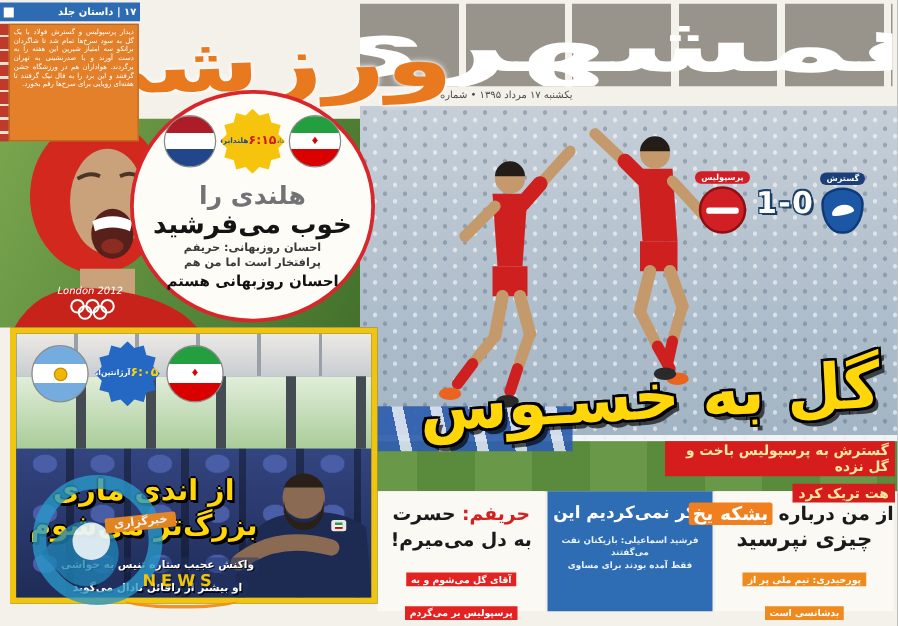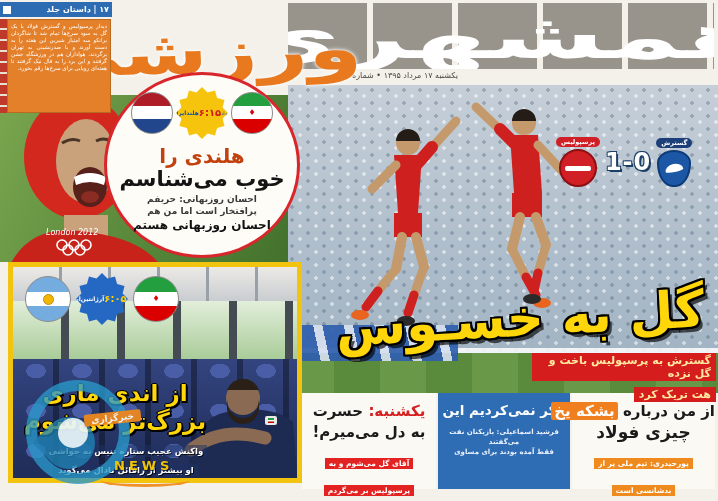--- a/index.html
+++ b/index.html
@@ -52,21 +52,21 @@
     clip-path:polygon(100% 50%,89.6% 60.6%,93.3% 75%,79% 79%,75% 93.3%,60.6% 89.6%,50% 100%,
       39.4% 89.6%,25% 93.3%,21% 79%,6.7% 75%,10.4% 60.6%,0% 50%,10.4% 39.4%,6.7% 25%,21% 21%,
       25% 6.7%,39.4% 10.4%,50% 0%,60.6% 10.4%,75% 6.7%,79% 21%,93.3% 25%,89.6% 39.4%);}
   .starburst.blue{background:#2468c4;}
   .starburst .c{font-size:6px;font-weight:bold;color:#1a4f9c;}
   .starburst.blue .c{color:#fff;}
   .starburst .t{font-size:10px;font-weight:bold;color:#d11a1a;margin:1px 0;}
   .starburst.blue .t{color:#ffd400;}
   .starburst .p{font-size:5px;color:#1a4f9c;}
   .starburst.blue .p{color:#fff;}
-  .bx-accent{margin-top:5px;font-size:20px;font-weight:900;color:#c2410c;direction:rtl;
+  .bx-accent{margin-top:5px;font-size:20px;font-weight:900;color:#737373;direction:rtl;
     text-shadow:1px 1px 0 #fff,-1px -1px 0 #fff;}
   .bx-main{font-size:21px;font-weight:900;color:#141414;direction:rtl;line-height:1.05;}
   .bx-sub{font-size:9px;font-weight:bold;color:#3a3a3a;direction:rtl;line-height:12px;margin-top:3px;}
   .bx-sub3{font-size:12px;font-weight:900;color:#111;direction:rtl;margin-top:1px;}
 
   
   .main-photo{left:288px;top:85px;width:470px;height:308px;overflow:hidden;
     background-color:#b7c3cf;
     background-image:
       radial-gradient(circle at 4px 5px,rgba(70,90,110,.35) 1.5px,transparent 2px),
@@ -213,21 +213,21 @@
         <span class="c">ایران</span>
         <span class="c">هلند</span>
         <span class="t">۶:۱۵</span>
         <span class="p">بامداد</span>
       </div>
       <div class="flag flag-ir">
         <span class="emblem">♦</span>
       </div>
     </div>
     <div class="bx-accent">هلندی را</div>
-    <div class="bx-main">خوب می‌شناسم</div>
+    <div class="bx-main">خوب می‌فرشید</div>
     <div class="bx-sub">احسان روزبهانی: حریفم</div>
     <div class="bx-sub" style="margin-top:0;">پرافتخار است اما من هم</div>
     <div class="bx-sub3">احسان روزبهانی هستم</div>
   </div>
 
   <div class="abs main-photo">
     <div class="abs main-rail"></div>
     <div class="abs main-pitch"></div>
     <div class="abs main-board"></div>
     <svg class="abs players-svg" viewBox="0 0 414 300">
@@ -328,21 +328,21 @@
 
   <div class="abs watermark">
     <div class="wm-ring"></div>
     <div class="wm-pin"></div>
     <div class="wm-ribbon">خبرگزاری</div>
     <div class="wm-news">NEWS</div>
   </div>
 
   <div class="abs bbox light box-a">
     <div class="hl-line">
-      <span class="hl-accent">یکشنبه:</span>
+      <span class="hl-accent">حریفم:</span>
       <span>حسرت</span>
     </div>
     <div class="hl-line">به دل می‌میرم!</div>
     <div class="sub-red">
       <span>آقای گل می‌شوم و به</span><br>
       <span>پرسپولیس بر می‌گردم</span>
     </div>
   </div>
 
   <div class="abs bbox blue box-b">
@@ -351,20 +351,20 @@
       <span>فرشید اسماعیلی: بازیکنان نفت می‌گفتند</span><br>
       <span>فقط آمده بودند برای مساوی</span>
     </div>
   </div>
 
   <div class="abs bbox light box-c">
     <div class="hl-line">
       <span>از من درباره</span>
       <span class="hl-word">بشکه یخ</span>
     </div>
-    <div class="hl-line" style="font-size:17px;">چیزی فولاد</div>
+    <div class="hl-line" style="font-size:17px;">چیزی نپرسید</div>
     <div class="sub-orange">
       <span>پورحیدری: تیم ملی پر از</span><br>
       <span>بدشانسی است</span>
     </div>
   </div>
 
 </div>
 
 </body></html>

